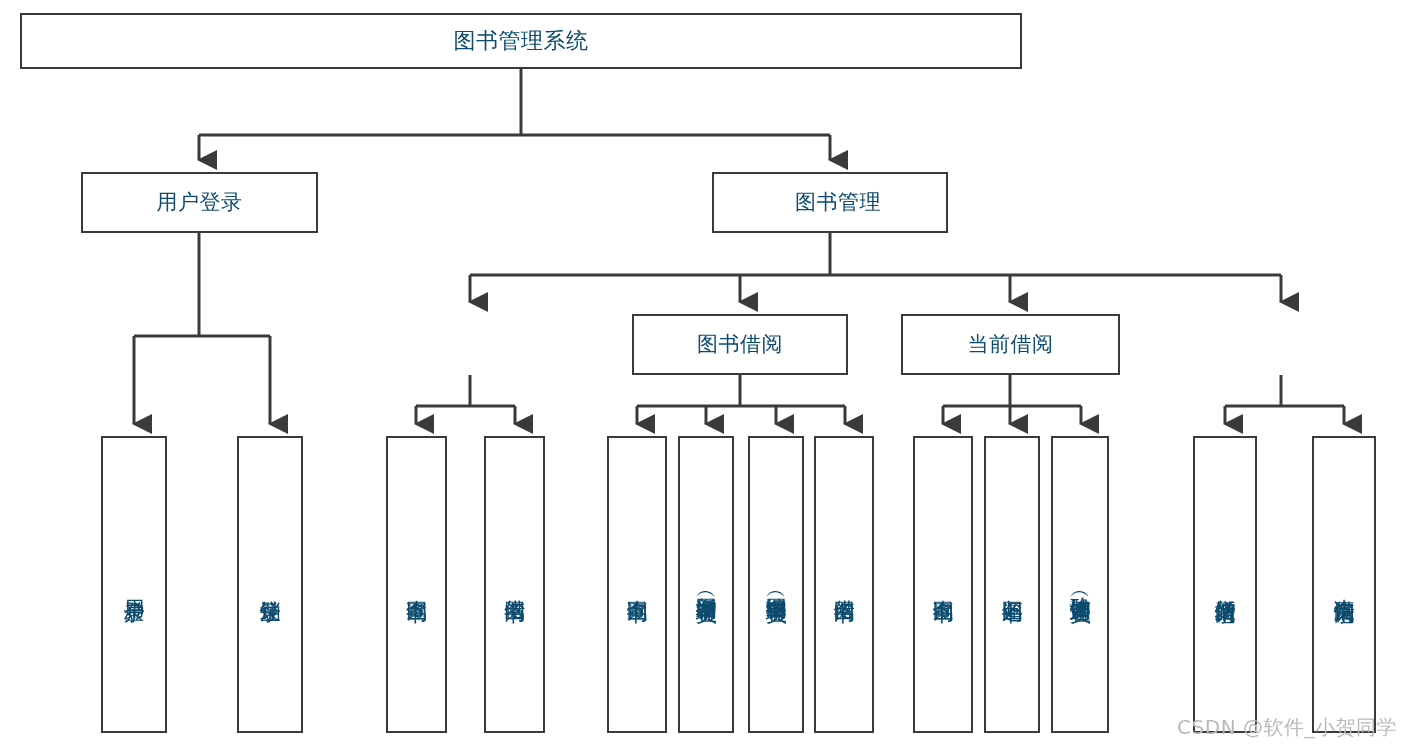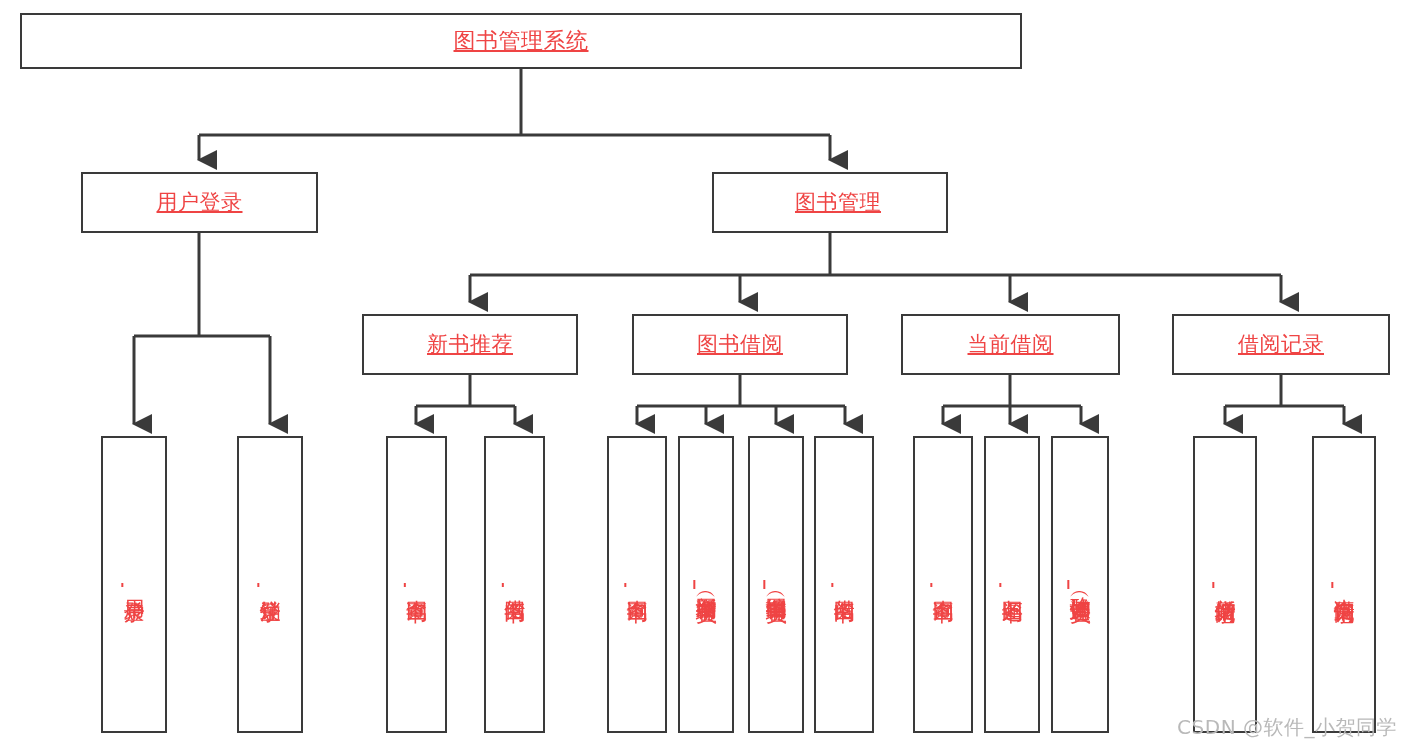--- a/index.html
+++ b/index.html
@@ -30,24 +30,23 @@
     background: #ffffff;
     border: 2.5px solid #3a3a3a;
     display: flex;
     align-items: center;
     justify-content: center;
     z-index: 3;
   }
   .node .label {
     font-size: 21px;
     line-height: 1.15;
-    color: #ef4444;
+    color: #0c4a6e;
     letter-spacing: 0.5px;
     white-space: nowrap;
-    text-decoration: underline;
   }
   .node.root .label { font-size: 22px; }
   .leaf .label {
     writing-mode: vertical-rl;
     text-orientation: upright;
     font-size: 21px;
     line-height: 1.08;
     letter-spacing: 1px;
     white-space: normal;
     max-height: 100%;
@@ -123,35 +122,29 @@
   </div>
 
   <div class="node" style="left:81px; top:172px; width:237px; height:61px;">
     <span class="label">用户登录</span>
   </div>
 
   <div class="node" style="left:712px; top:172px; width:236px; height:61px;padding-left:16px;">
     <span class="label">图书管理</span>
   </div>
 
-  <div class="node" style="left:362px; top:314px; width:216px; height:61px;">
-    <span class="label">新书推荐</span>
-  </div>
 
   <div class="node" style="left:632px; top:314px; width:216px; height:61px;">
     <span class="label">图书借阅</span>
   </div>
 
   <div class="node" style="left:901px; top:314px; width:219px; height:61px;">
     <span class="label">当前借阅</span>
   </div>
 
-  <div class="node" style="left:1172px; top:314px; width:218px; height:61px;">
-    <span class="label">借阅记录</span>
-  </div>
 
   <div class="node leaf" style="left:101px; top:436px; width:66px; height:297px;">
     <span class="label">用户登录</span>
   </div>
 
   <div class="node leaf" style="left:237px; top:436px; width:66px; height:297px;">
     <span class="label">注销登录</span>
   </div>
 
   <div class="node leaf" style="left:386px; top:436px; width:61px; height:297px;">

